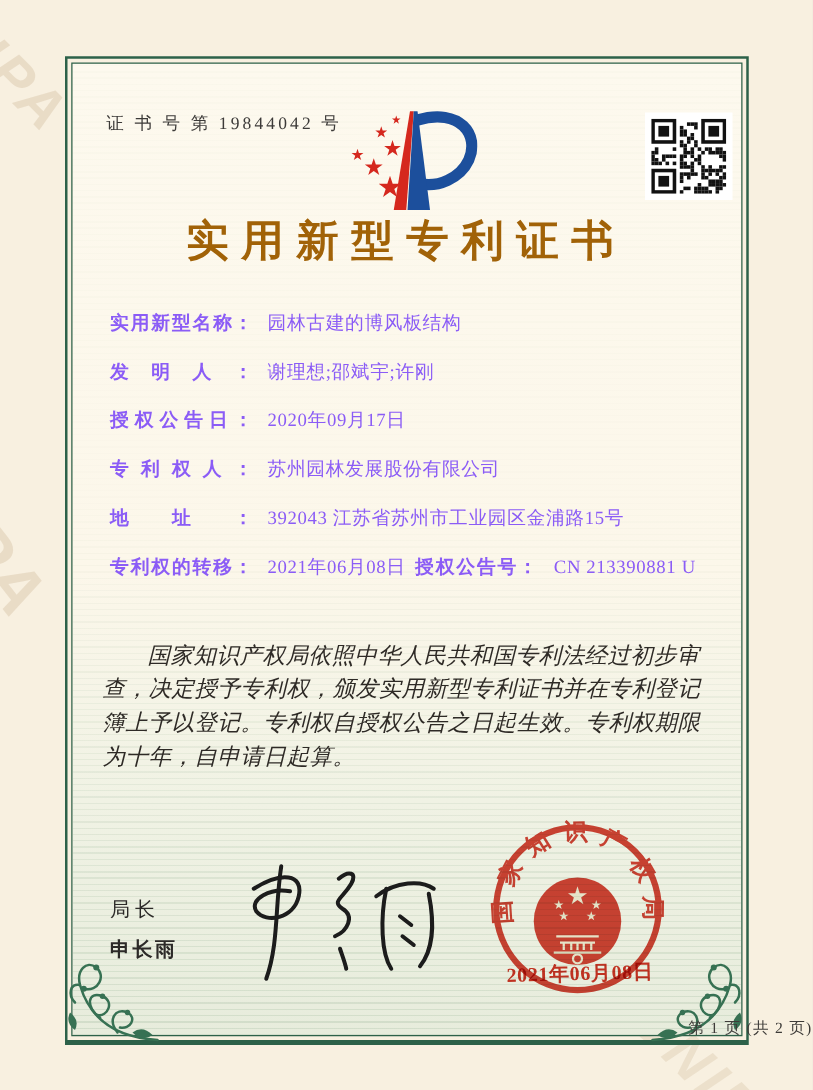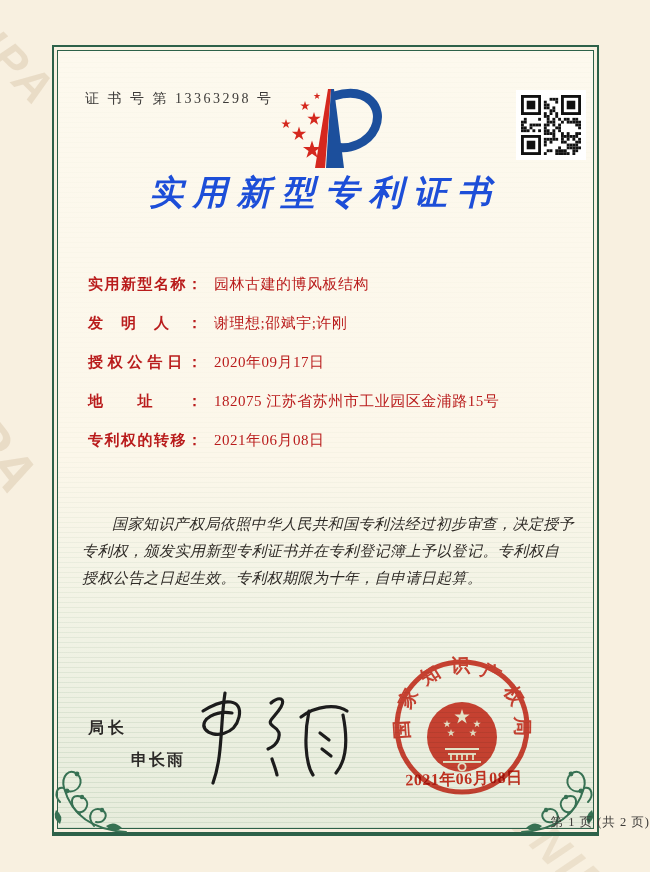--- a/index.html
+++ b/index.html
@@ -26,38 +26,38 @@
          mask-image:linear-gradient(180deg,rgba(0,0,0,.12) 0%,rgba(0,0,0,.10) 45%,rgba(0,0,0,.55) 72%,#000 100%);}
   .flourish{position:absolute;width:86px;height:86px;}
   .flourish.bl{left:46px;bottom:34px;}
   .flourish.br{right:48px;bottom:34px;transform:scaleX(-1);}
   
   .cert-no{position:absolute;left:85px;top:90px;font-size:14px;letter-spacing:2.5px;color:#3c3a38;}
   .logo{position:absolute;left:270px;top:86px;width:112px;height:84px;}
   .qr{position:absolute;left:516px;top:90px;width:70px;height:70px;background:#fff;
       display:flex;align-items:center;justify-content:center;}
   .title{position:absolute;left:0;top:170px;width:100%;text-align:center;font-size:34px;font-weight:bold;
-         letter-spacing:10px;color:#1d4ed8;font-style:italic;}
-  
-  .fields{position:absolute;left:88px;top:248px;width:480px;font-size:15px;color:#b91c1c;margin-top:25px;}
+         letter-spacing:10px;color:#a16207;}
+  
+  .fields{position:absolute;left:88px;top:248px;width:480px;font-size:15px;color:#8b5cf6;}
   .frow{position:relative;height:39px;line-height:22px;}
   .flabel{display:inline-block;width:114px;text-align:justify;text-align-last:justify;font-weight:600;
           vertical-align:top;}
   .fvalue{margin-left:12px;letter-spacing:.5px;}
   .grant2{position:absolute;left:244px;top:0;}
   .grant2 .flabel2{font-weight:600;letter-spacing:1.5px;}
   
   .body-text{position:absolute;left:82px;top:511px;width:492px;color:#2e2a26;}
-  .body-text p{margin:0;text-indent:2em;font-style:italic;font-size:15px;line-height:27px;
+  .body-text p{margin:0;text-indent:2em;font-style:italic;font-size:18px;line-height:27px;
                letter-spacing:.4px;}
   
   .sig-title{position:absolute;left:88px;top:718px;font-family:"Liberation Sans","DejaVu Sans",sans-serif;
-             font-weight:bold;font-size:16px;letter-spacing:4px;color:#2c2a28;}
+             font-weight:normal;font-size:16px;letter-spacing:4px;color:#2c2a28;}
   .sig-name{position:absolute;left:88px;top:750px;font-family:"Liberation Sans","DejaVu Sans",sans-serif;
-            font-weight:bold;font-size:16px;letter-spacing:2px;color:#2c2a28;margin-left:43px;}
+            font-weight:bold;font-size:16px;letter-spacing:2px;color:#2c2a28;}
   .signature-svg{position:absolute;left:185px;top:683px;width:170px;height:112px;}
   
   .seal{position:absolute;left:388px;top:655px;width:148px;height:148px;mix-blend-mode:multiply;opacity:.92;}
   .seal-date{position:absolute;left:386px;top:769px;width:156px;text-align:center;font-size:16px;
              font-weight:bold;color:#d23526;letter-spacing:.5px;transform:rotate(-1.5deg);
              mix-blend-mode:multiply;font-family:"Liberation Serif","DejaVu Serif",serif;}
   
   .footer{position:absolute;left:0;top:814px;width:100%;text-align:right;font-size:12.5px;
           letter-spacing:1px;color:#3d3b38;}
 </style>
@@ -105,21 +105,21 @@
     <g fill="#377153">
       <circle cx="21" cy="39" r="2.4"></circle>
         <circle cx="36" cy="45" r="2.2"></circle>
       <circle cx="56" cy="58" r="2.2"></circle>
         <circle cx="31" cy="22" r="2.4"></circle>
       <path d="M60,74 q8,-6 16,2 q-8,6 -16,-2z"></path>
       <path d="M10,58 q-4,8 4,14 q4,-8 -4,-14z"></path>
     </g>
   </svg>
 
-  <div class="cert-no">证 书 号 第 13363298 号</div>
+  <div class="cert-no">证 书 号 第 19844042 号</div>
 
   <svg class="logo" viewBox="0 0 112 84">
     <defs>
       <g id="star5">
         <polygon points="0,-1 -0.225,-0.309 -0.951,-0.309 -0.363,0.118 -0.588,0.809 0,0.382 0.588,0.809 0.363,0.118 0.951,-0.309 0.225,-0.309"></polygon>
       </g>
     </defs>
     <path d="M64,10 C98,0 114,22 105,42 C98,57 80,64 66,61" fill="none" stroke="#1c4f9c" stroke-width="9"></path>
     <polygon points="58,3 61,3 55,82 45,82" fill="#d5281e"></polygon>
     <polygon points="61,3 64,3 74,82 56,82" fill="#1c4f9c"></polygon>
@@ -277,24 +277,30 @@
     <div class="frow">
       <span class="flabel">实用新型名称：</span><span class="fvalue">园林古建的博风板结构</span>
     </div>
     <div class="frow">
       <span class="flabel">发明人：</span><span class="fvalue">谢理想;邵斌宇;许刚</span>
     </div>
     <div class="frow">
       <span class="flabel">授权公告日：</span><span class="fvalue">2020年09月17日</span>
     </div>
     <div class="frow">
-      <span class="flabel">地址：</span><span class="fvalue">182075 江苏省苏州市工业园区金浦路15号</span>
+      <span class="flabel">专利权人：</span><span class="fvalue">苏州园林发展股份有限公司</span>
+    </div>
+    <div class="frow">
+      <span class="flabel">地址：</span><span class="fvalue">392043 江苏省苏州市工业园区金浦路15号</span>
     </div>
     <div class="frow">
       <span class="flabel">专利权的转移：</span><span class="fvalue">2021年06月08日</span>
+      <span class="grant2">
+        <span class="flabel2">授权公告号：</span><span class="fvalue">CN 213390881 U</span>
+      </span>
     </div>
   </div>
 
   <div class="body-text">
     <p>国家知识产权局依照中华人民共和国专利法经过初步审查，决定授予专利权，颁发实用新型专利证书并在专利登记簿上予以登记。专利权自授权公告之日起生效。专利权期限为十年，自申请日起算。</p>
   </div>
 
   <div class="sig-title">局长</div>
   <div class="sig-name">申长雨</div>
 

